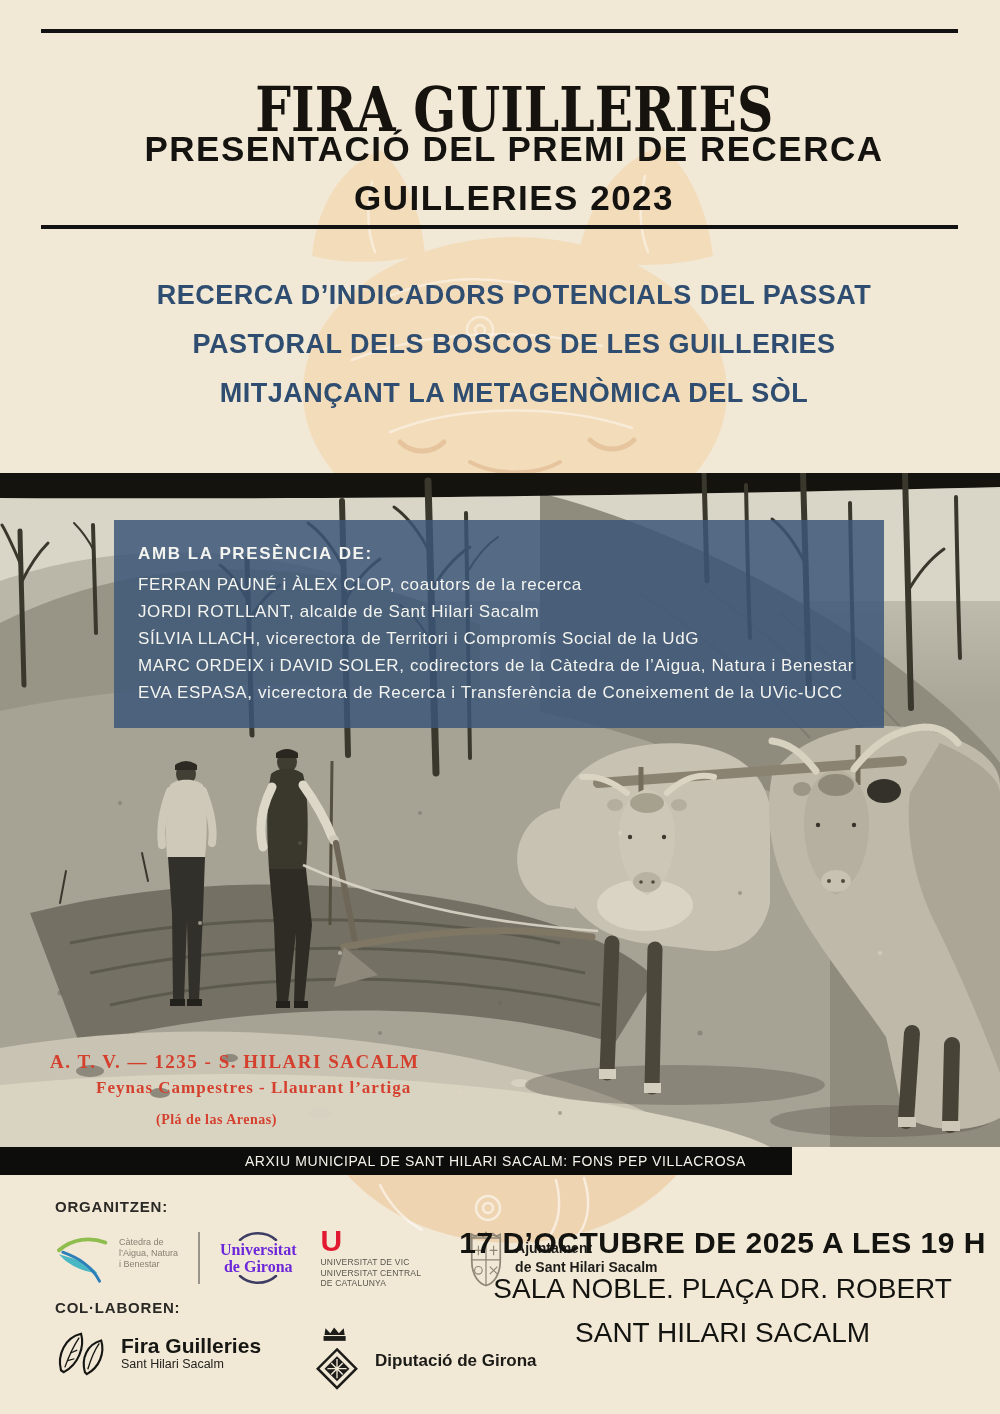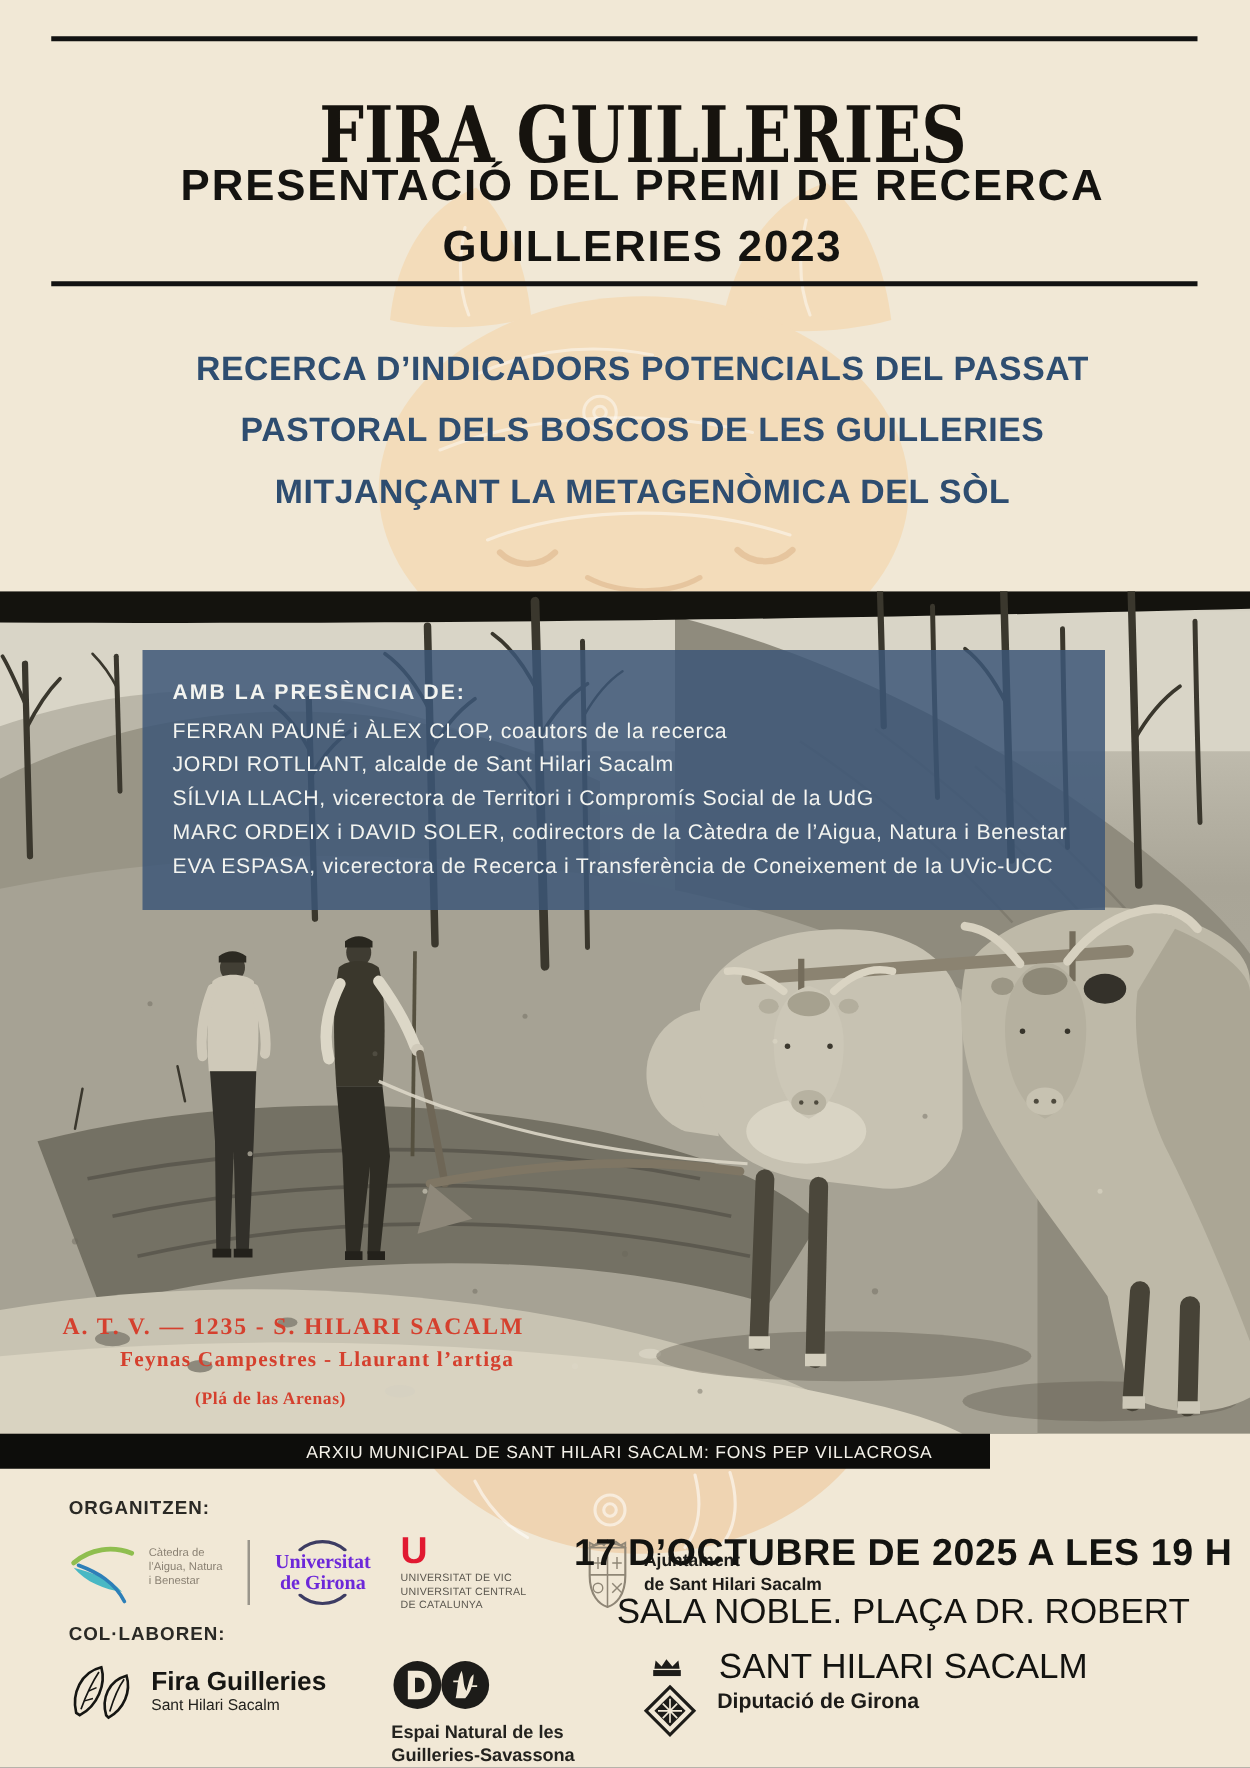--- a/index.html
+++ b/index.html
@@ -385,33 +385,20 @@
         <path d="M10,39 C14,28 19,17 25,8" stroke="#161613" stroke-width="1.4" fill="none"></path>
         <path d="M13,32 L20,30 M16,24 L23,21" stroke="#161613" stroke-width="1.2" fill="none"></path>
         <path d="M31,44 C27,30 33,15 48,11 C52,24 46,39 33,46 Z" fill="none" stroke="#161613" stroke-width="2.2"></path>
         <path d="M34,41 C37,31 41,21 46,14" stroke="#161613" stroke-width="1.4" fill="none"></path>
       </svg>
       <div class="fira-text">
         <div class="fira-title">Fira Guilleries</div>
         <div class="fira-sub">Sant Hilari Sacalm</div>
       </div>
     </div>
-    <div class="espai">
-      <svg width="82" height="44" viewBox="0 0 84 46">
-        <circle cx="21" cy="23" r="20" fill="#1d1c19"></circle>
-        <path d="M13,11 L21,11 C29,11 33,16 33,23 C33,30 29,35 21,35 L13,35 Z M19,17 L19,29 L21,29 C25,29 27,27 27,23 C27,19 25,17 21,17 Z" fill="#f1e8d6" fill-rule="evenodd"></path>
-        <circle cx="61" cy="23" r="20" fill="#1d1c19"></circle>
-        <path d="M53,34 C55,26 54,18 58,11 C60,17 59,23 62,28 C64,23 64,17 68,14 C68,21 66,29 61,34 Z" fill="#f1e8d6"></path>
-        <path d="M51,20 L56,20 M66,24 L71,24" stroke="#f1e8d6" stroke-width="1.5"></path>
-      </svg>
-      <div class="espai-text">
-        <div>Espai Natural de les</div>
-        <div>Guilleries-Savassona</div>
-      </div>
-    </div>
     <div class="diputacio">
       <svg width="48" height="70" viewBox="0 0 50 72">
         <path d="M12,9 L13,2 L18,7 L22,1 L27,7 L32,2 L33,9 Z" fill="#1d1c19"></path>
         <rect x="11" y="10" width="23" height="5" fill="#1d1c19"></rect>
         <path d="M25,24 L45,44 L25,64 L5,44 Z" fill="none" stroke="#1d1c19" stroke-width="2.6"></path>
         <path d="M25,31 L38,44 L25,57 L12,44 Z" fill="#1d1c19"></path>
         <path d="M19,38 L31,50 M31,38 L19,50 M25,34 L25,54 M15,44 L35,44" stroke="#f1e8d6" stroke-width="1.4"></path>
       </svg>
       <div class="dip-text">Diputació de Girona</div>
     </div>

